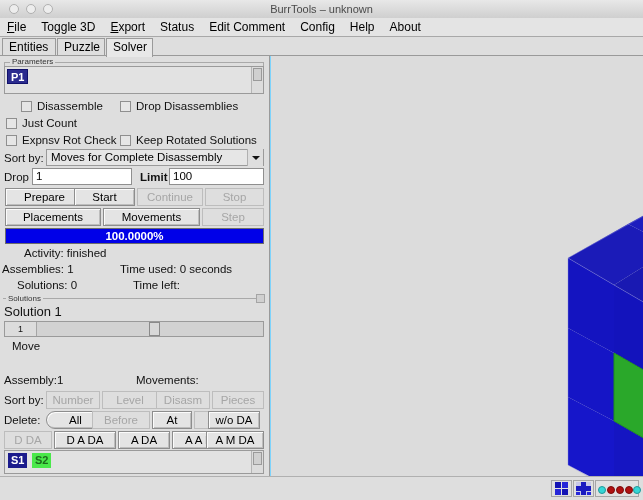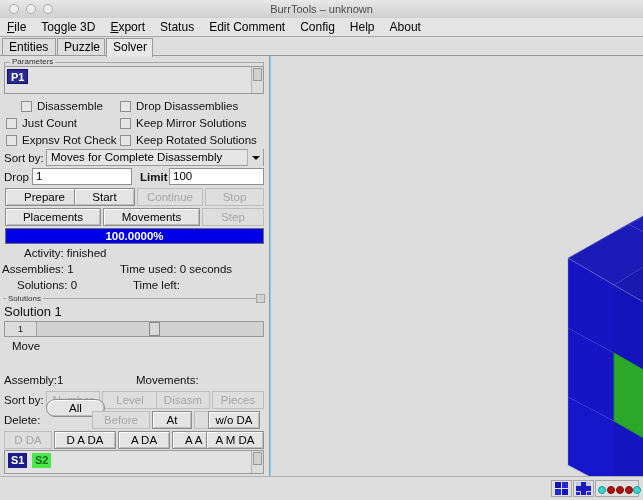--- a/index.html
+++ b/index.html
@@ -222,24 +222,20 @@
       <span>Disassemble</span>
     </div>
     <div class="cbrow" style="left:120px;top:44px;">
       <span class="cbox"></span>
       <span>Drop Disassemblies</span>
     </div>
     <div class="cbrow" style="left:6px;top:61px;">
       <span class="cbox"></span>
       <span>Just Count</span>
     </div>
-    <div class="cbrow" style="left:120px;top:61px;">
-      <span class="cbox"></span>
-      <span>Keep Mirror Solutions</span>
-    </div>
     <div class="cbrow" style="left:6px;top:78px;">
       <span class="cbox"></span>
       <span>Expnsv Rot Check</span>
     </div>
     <div class="cbrow" style="left:120px;top:78px;">
       <span class="cbox"></span>
       <span>Keep Rotated Solutions</span>
     </div>
 
     <div class="lbl" style="left:4px;top:96px;">Sort by:</div>
@@ -304,21 +300,21 @@
     <div class="stat" style="left:4px;top:318px;">Assembly:1</div>
     <div class="stat" style="left:136px;top:318px;">Movements:</div>
 
     <div class="lbl" style="left:4px;top:338px;">Sort by:</div>
     <div class="btn flat disabled" style="left:46px;top:335px;width:54px;">Number</div>
     <div class="btn flat disabled" style="left:102px;top:335px;width:56px;">Level</div>
     <div class="btn flat disabled" style="left:156px;top:335px;width:54px;">Disasm</div>
     <div class="btn flat disabled" style="left:212px;top:335px;width:52px;">Pieces</div>
 
     <div class="lbl" style="left:4px;top:358px;">Delete:</div>
-    <div class="btn" style="left:46px;top:343px;width:59px;border-radius:9px;">All</div>
+    <div class="btn" style="left:46px;top:355px;width:59px;border-radius:9px;">All</div>
     <div class="btn flat disabled" style="left:92px;top:355px;width:58px;">Before</div>
     <div class="btn" style="left:152px;top:355px;width:40px;">At</div>
     <div class="btn flat disabled" style="left:194px;top:355px;width:52px;">After</div>
     <div class="btn" style="left:208px;top:355px;width:52px;">w/o DA</div>
 
     <div class="btn flat disabled" style="left:4px;top:375px;width:48px;">D DA</div>
     <div class="btn" style="left:54px;top:375px;width:62px;">D A DA</div>
     <div class="btn" style="left:118px;top:375px;width:52px;">A DA</div>
     <div class="btn" style="left:172px;top:375px;width:62px;">A A DA</div>
     <div class="btn" style="left:206px;top:375px;width:58px;">A M DA</div>

